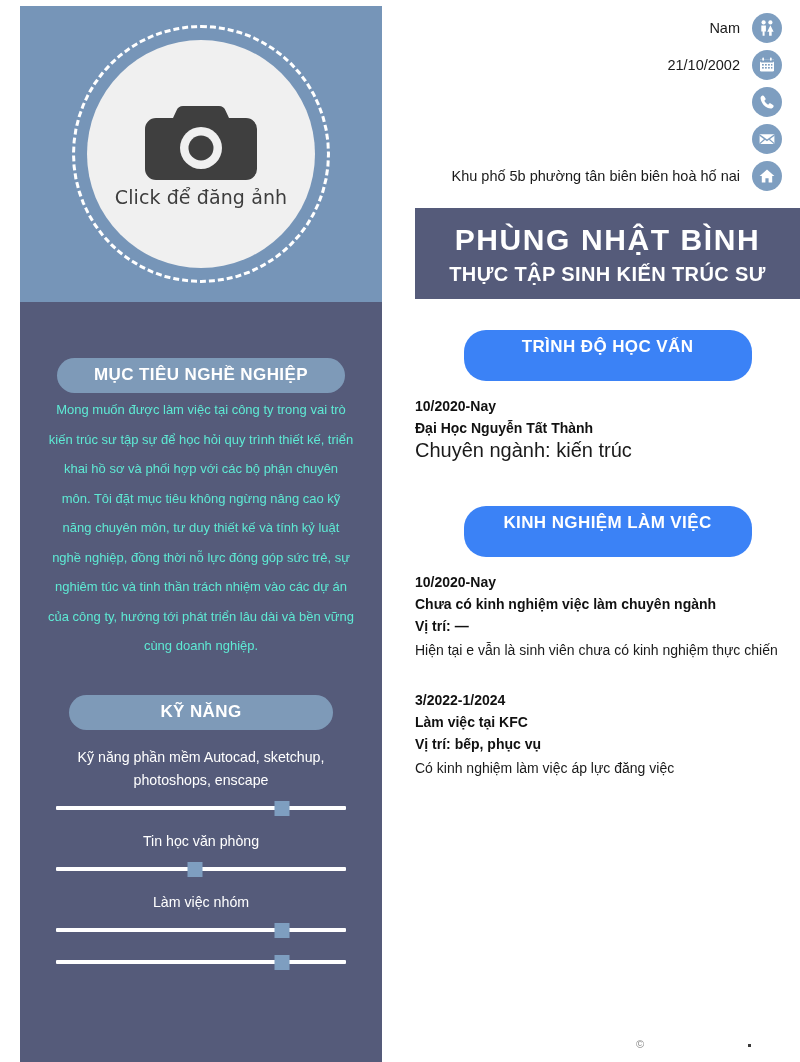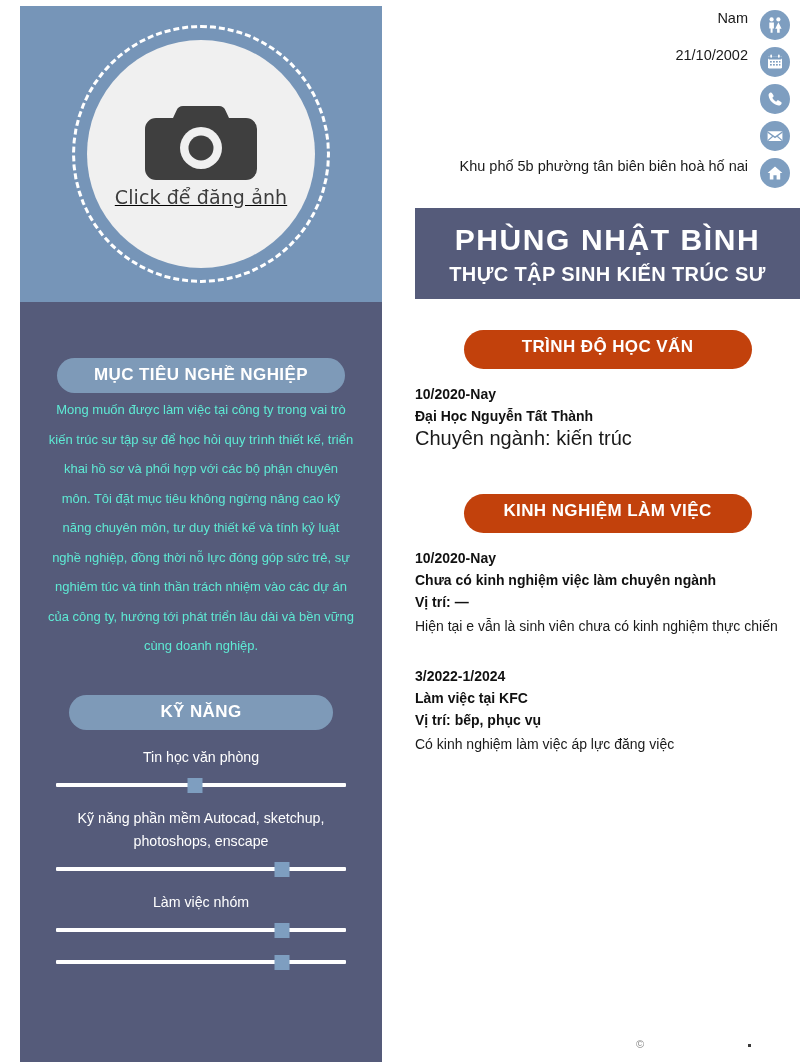--- a/index.html
+++ b/index.html
@@ -66,21 +66,20 @@
     position: relative;
     width: 228px;
     height: 228px;
     border-radius: 50%;
     background: #f0f0f0;
     display: flex;
     flex-direction: column;
     align-items: center;
     justify-content: center;
     gap: 2px;
-    text-decoration: underline;
   }
 
   .camera-icon svg { display: block; }
 
   .photo-label {
     font-size: 19px;
     color: #3d3d3d;
     font-family: "DejaVu Sans", sans-serif;
     letter-spacing: 0.1px;
   }
@@ -160,25 +159,25 @@
     width: 400px;
     height: 1062px;
   }
 
   .contact-block {
     padding-top: 10px;
   }
 
   .contact-row {
     display: flex;
-    align-items: flex-start;
+    align-items: center;
     justify-content: flex-end;
     height: 36px;
     margin-bottom: 1px;
-    padding-right: 10px;
+    padding-right: 18px;
   }
 
   .contact-text {
     font-size: 14.5px;
     color: #1a1a1a;
     margin-right: 12px;
     font-family: "Liberation Sans", sans-serif;
     white-space: nowrap;
   }
 
@@ -224,28 +223,28 @@
   }
 
   .sections {
     position: absolute;
     left: 15px;
     top: 330px;
     width: 385px;
   }
 
   .section-pill {
-    background: #c2410c;
+    background: #3b82f6;
     color: #ffffff;
     border-radius: 22px;
     text-align: center;
     font-size: 17px;
     font-weight: bold;
     letter-spacing: 0.4px;
-    padding: 7px 10px 12px;
+    padding: 7px 10px 24px;
     margin: 0 auto;
   }
 
   .pill-edu  { width: 288px; }
   .pill-work { width: 288px; margin-top: 0; }
 
   .entry { margin-top: 14px; }
   .entry + .entry { margin-top: 26px; }
 
   .entry-date,
@@ -314,32 +313,32 @@
 
     <div class="sidebar-body">
 
       <div class="pill pill-objective">MỤC TIÊU NGHỀ NGHIỆP</div>
       <div class="objective-text">Mong muốn được làm việc tại công ty trong vai trò kiến trúc sư tập sự để học hỏi quy trình thiết kế, triển khai hồ sơ và phối hợp với các bộ phận chuyên môn. Tôi đặt mục tiêu không ngừng nâng cao kỹ năng chuyên môn, tư duy thiết kế và tính kỷ luật nghề nghiệp, đồng thời nỗ lực đóng góp sức trẻ, sự nghiêm túc và tinh thần trách nhiệm vào các dự án của công ty, hướng tới phát triển lâu dài và bền vững cùng doanh nghiệp.</div>
 
       <div class="pill pill-skills">KỸ NĂNG</div>
       <div class="skills-list">
 
         <div class="skill-item">
+          <div class="skill-label">Kỹ năng phần mềm Autocad, sketchup, photoshops, enscape</div>
+          <div class="slider">
+            <div class="slider-track"></div>
+            <div class="slider-handle" style="left: calc(78% - 10.08px);"></div>
+          </div>
+        </div>
+
+        <div class="skill-item">
           <div class="skill-label">Tin học văn phòng</div>
           <div class="slider">
             <div class="slider-track"></div>
             <div class="slider-handle" style="left: calc(48% + 0.72px);"></div>
-          </div>
-        </div>
-
-        <div class="skill-item">
-          <div class="skill-label">Kỹ năng phần mềm Autocad, sketchup, photoshops, enscape</div>
-          <div class="slider">
-            <div class="slider-track"></div>
-            <div class="slider-handle" style="left: calc(78% - 10.08px);"></div>
           </div>
         </div>
 
         <div class="skill-item">
           <div class="skill-label">Làm việc nhóm</div>
           <div class="slider">
             <div class="slider-track"></div>
             <div class="slider-handle" style="left: calc(78% - 10.08px);"></div>
           </div>
         </div>

